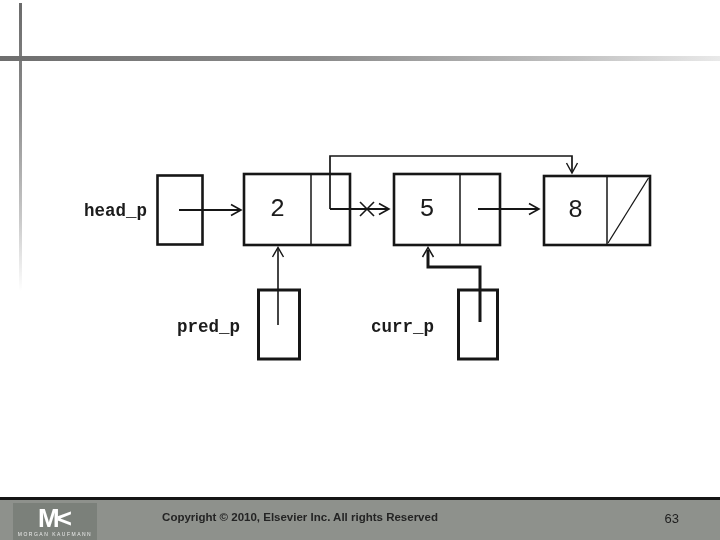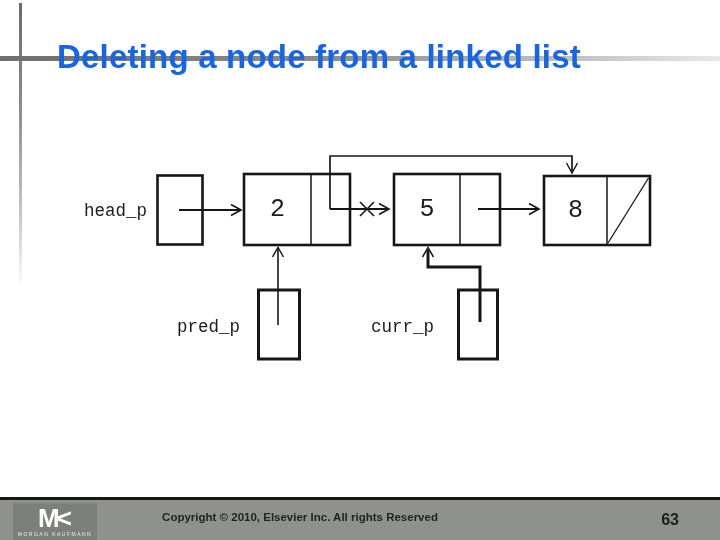--- a/index.html
+++ b/index.html
@@ -18,21 +18,21 @@
   }
   .title{
     position:absolute;left:57px;top:16px;width:650px;
     font-size:33px;font-weight:bold;letter-spacing:.2px;color:#1565e9;
     white-space:nowrap;
   }
   
   .diagram-svg{position:absolute;left:0;top:0;width:720px;height:540px;}
   .ptr-label{
     position:absolute;font-family:"Liberation Mono",monospace;
-    font-size:17.5px;color:#1c1c1c;white-space:nowrap;
+    font-size:17.5px;color:#1c1c1c;white-space:nowrap;font-weight:bold;
   }
   .node-value{
     position:absolute;display:flex;align-items:center;justify-content:center;
     font-family:"Liberation Mono",monospace;font-size:25px;color:#1c1c1c;
   }
   
   .footer{
     position:absolute;left:0;top:495px;width:720px;height:45px;background:#fff;
   }
   .footer-black-line{position:absolute;left:0;top:2px;width:720px;height:3px;background:#161616;}
@@ -46,32 +46,31 @@
     line-height:22px;margin-right:3px;
   }
   .mk-name{
     font-size:5px;letter-spacing:1.5px;color:#ececec;margin-top:2px;white-space:nowrap;
   }
   .copyright{
     position:absolute;left:0;top:16px;width:600px;text-align:center;
     font-size:11.5px;font-weight:bold;color:#242424;
   }
   .page-number{
-    position:absolute;right:41px;top:16px;font-size:16px;font-weight:bold;color:#1e1e1e;
+    position:absolute;right:41px;top:16px;font-size:13px;font-weight:normal;color:#1e1e1e;
   }
 </style>
 </head>
 <body>
 
 <div class="slide">
 
   <div class="v-rule"></div>
   <div class="h-rule"></div>
 
-  <h1 class="title">Deleting a node from a linked list</h1>
 
   <svg class="diagram-svg" viewBox="0 0 720 540" fill="none" stroke="#161616" stroke-linecap="butt">
 
     <g>
       <rect x="157.5" y="175.5" width="45" height="69" stroke-width="2.6"></rect>
     </g>
     <g>
       <rect x="258.5" y="290" width="41" height="69" stroke-width="3"></rect>
     </g>
     <g>

